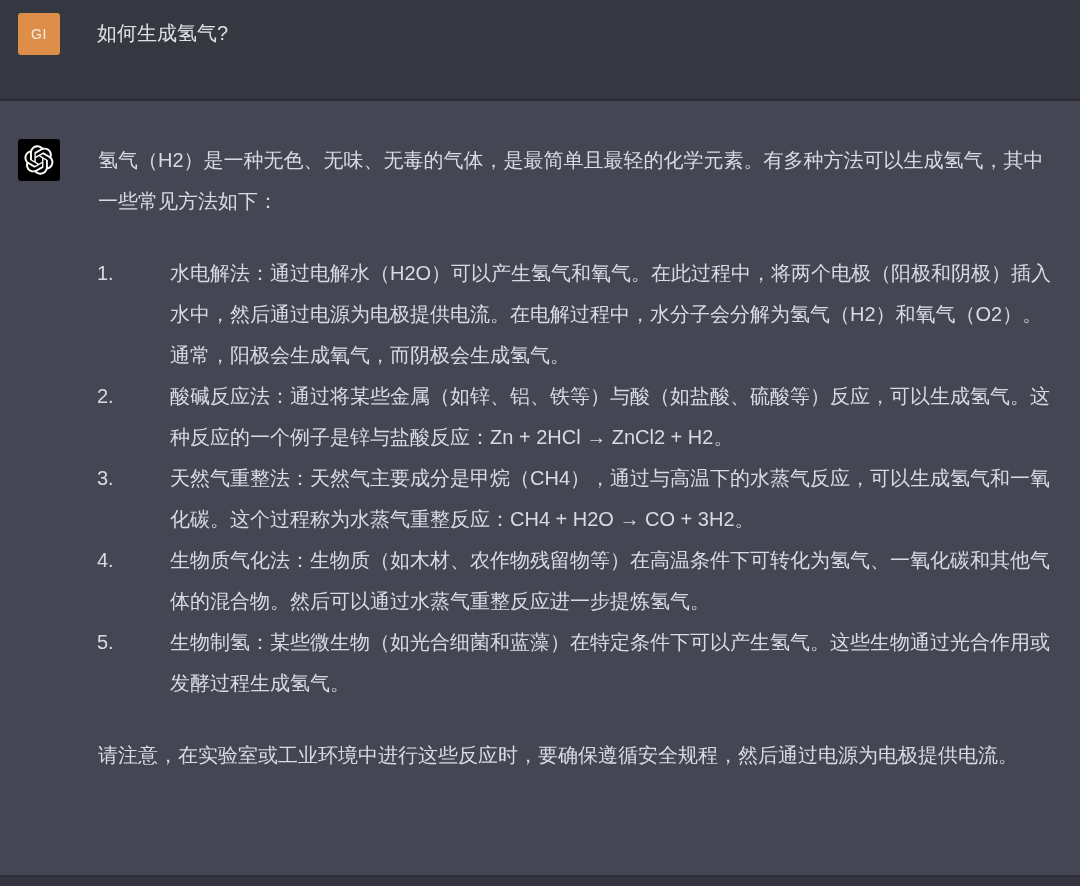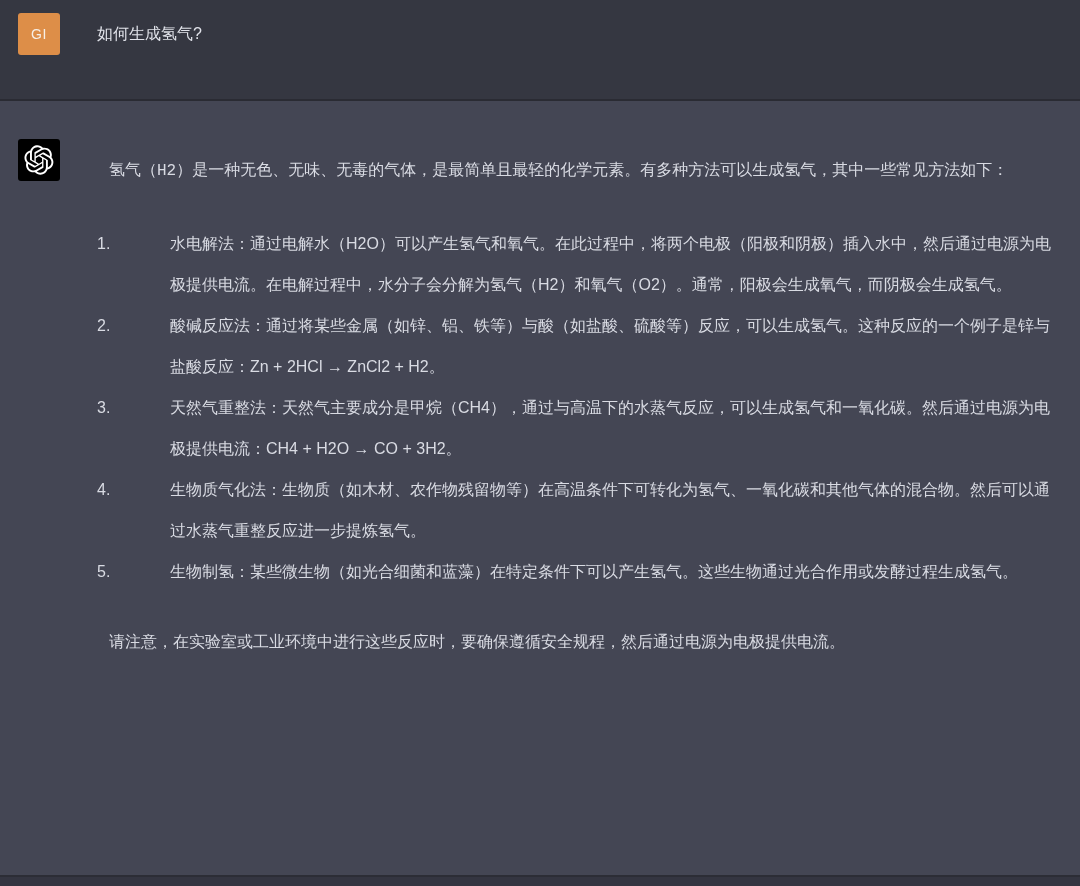--- a/index.html
+++ b/index.html
@@ -57,27 +57,27 @@
   }
   .avatar.gpt-avatar svg {
     width: 30px;
     height: 30px;
   }
   .msg-content {
     margin-left: 37px;
     flex: 1;
     max-width: 966px;
     color: #d9dbe3;
-    font-size: 16px;
+    font-size: 20px;
     line-height: 41px;
   }
   .row.user .msg-content {
     color: #e0e2e9;
   }
-  .msg-content p { margin: 12px; font-family: Liberation Mono, monospace; }
+  .msg-content p { margin: 1px; }
   .numbered-list {
     margin: 31px 0;
   }
   .list-item {
     display: flex;
     align-items: flex-start;
   }
   .list-number {
     flex: 0 0 33px;
     color: #d9dbe3;
@@ -108,21 +108,21 @@
         <div class="list-item">
           <span class="list-number">1.</span>
           <span class="list-text">水电解法：通过电解水（H2O）可以产生氢气和氧气。在此过程中，将两个电极（阳极和阴极）插入水中，然后通过电源为电极提供电流。在电解过程中，水分子会分解为氢气（H2）和氧气（O2）。通常，阳极会生成氧气，而阴极会生成氢气。</span>
         </div>
         <div class="list-item">
           <span class="list-number">2.</span>
           <span class="list-text">酸碱反应法：通过将某些金属（如锌、铝、铁等）与酸（如盐酸、硫酸等）反应，可以生成氢气。这种反应的一个例子是锌与盐酸反应：Zn + 2HCl → ZnCl2 + H2。</span>
         </div>
         <div class="list-item">
           <span class="list-number">3.</span>
-          <span class="list-text">天然气重整法：天然气主要成分是甲烷（CH4），通过与高温下的水蒸气反应，可以生成氢气和一氧化碳。然后通过电源为电极提供电流：CH4 + H2O → CO + 3H2。</span>
+          <span class="list-text">天然气重整法：天然气主要成分是甲烷（CH4），通过与高温下的水蒸气反应，可以生成氢气和一氧化碳。这个过程称为水蒸气重整反应：CH4 + H2O → CO + 3H2。</span>
         </div>
         <div class="list-item">
           <span class="list-number">4.</span>
           <span class="list-text">生物质气化法：生物质（如木材、农作物残留物等）在高温条件下可转化为氢气、一氧化碳和其他气体的混合物。然后可以通过水蒸气重整反应进一步提炼氢气。</span>
         </div>
         <div class="list-item">
           <span class="list-number">5.</span>
           <span class="list-text">生物制氢：某些微生物（如光合细菌和蓝藻）在特定条件下可以产生氢气。这些生物通过光合作用或发酵过程生成氢气。</span>
         </div>
       </div>

